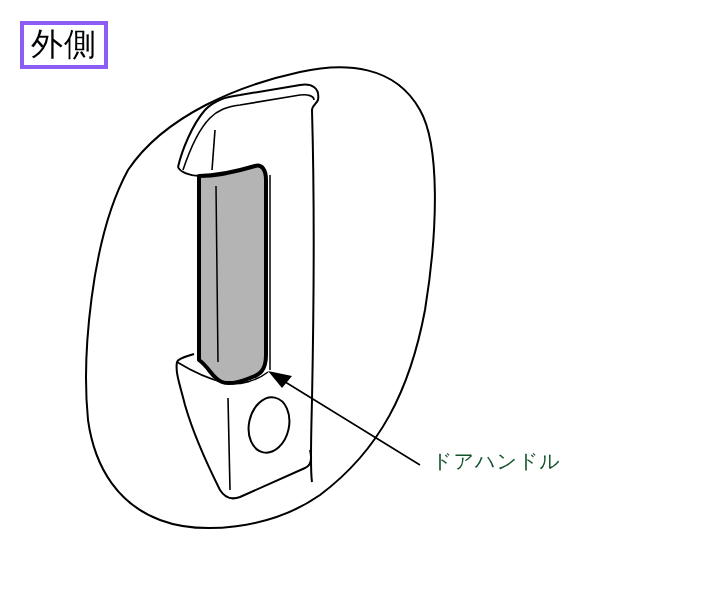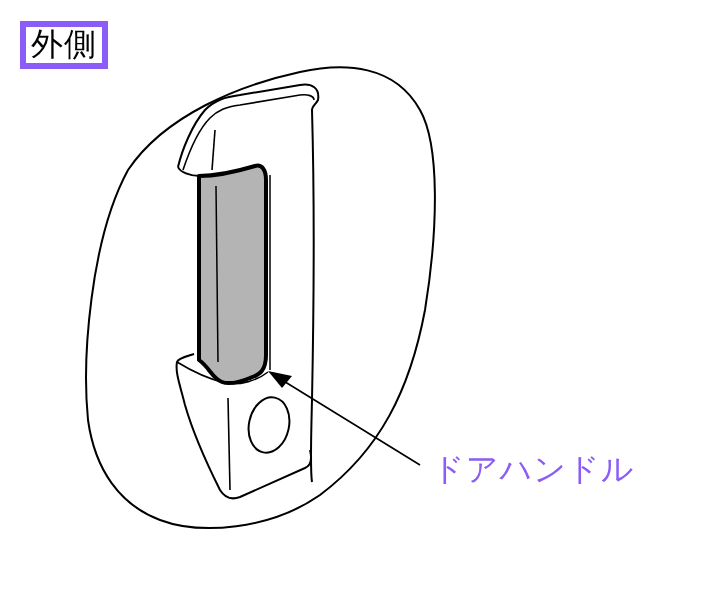--- a/index.html
+++ b/index.html
@@ -1,25 +1,25 @@
 <!DOCTYPE html>
 <html><head>
   <meta charset="utf-8">
   <style>
     html, body { margin: 0; padding: 0; background: #ffffff; }
     body { width: 721px; height: 591px; position: relative; overflow: hidden; font-family: "DejaVu Sans", sans-serif; }
     .section-label {
       position: absolute; left: 20px; top: 21px; width: 88px; height: 48px;
-      border: 6px solid #8b5cf6; box-sizing: border-box;
+      border: 4px solid #8b5cf6; box-sizing: border-box;
       display: flex; align-items: center; justify-content: center;
       font-size: 32px; color: #000; letter-spacing: 1px;
     }
     .callout-label {
       position: absolute; left: 432px; top: 448px;
-      font-size: 32px; color: #8b5cf6; white-space: nowrap; letter-spacing: 1px;
+      font-size: 20px; color: #14532d; white-space: nowrap; letter-spacing: 1px;
     }
     svg.drawing { position: absolute; left: 0; top: 0; }
   </style>
 </head>
 <body>
 
 <div class="section-label">
   <span>外側</span>
 </div>
 

